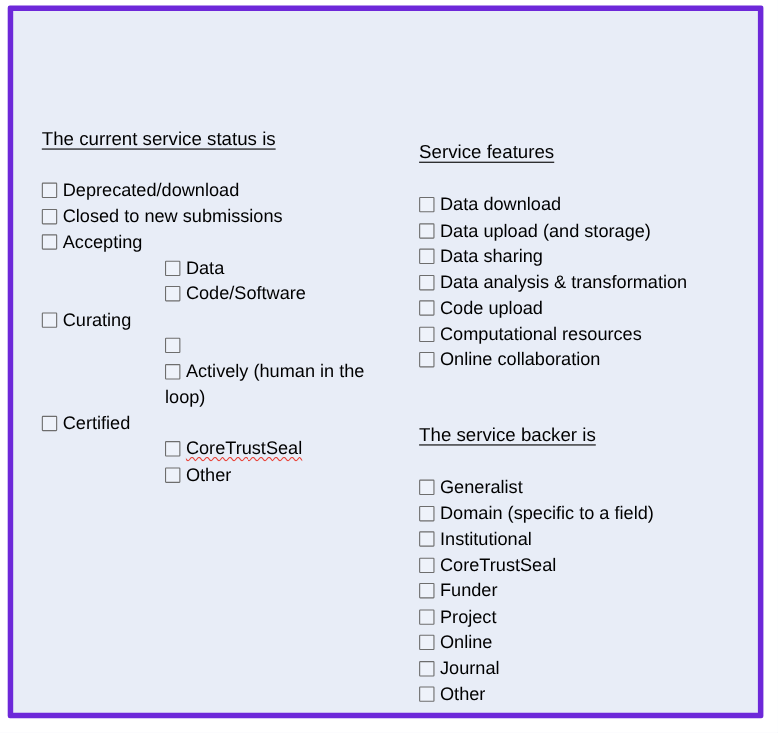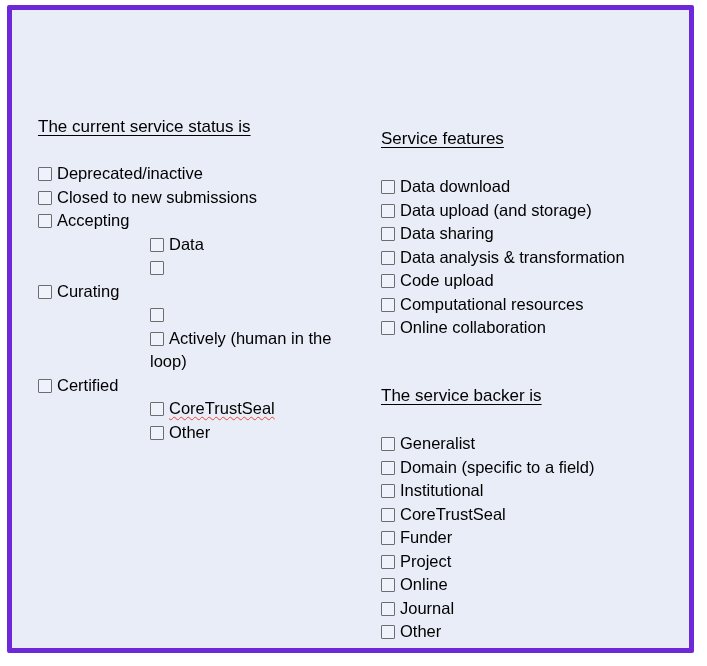--- a/index.html
+++ b/index.html
@@ -96,25 +96,25 @@
   #list-backer { position: absolute; top: 422px; left: 0; width: 310px; }
 </style>
 </head>
 <body>
 
 <div id="panel">
 
   <div class="column" id="col-left">
     <div class="section-heading" id="lh-status">The current service status is</div>
     <ul class="opt-list" id="list-status">
-        <li class="opt"><span class="cb"></span><span>Deprecated/inactive</span></li>
+        <li class="opt"><span class="cb"></span><span>Deprecated/download</span></li>
         <li class="opt"><span class="cb"></span><span>Closed to new submissions</span></li>
         <li class="opt"><span class="cb"></span><span>Accepting</span></li>
         <li class="opt sub"><span class="cb"></span><span>Data</span></li>
-        <li class="opt sub"><span class="cb"></span></li>
+        <li class="opt sub"><span class="cb"></span><span>Code/Software</span></li>
         <li class="opt"><span class="cb"></span><span>Curating</span></li>
         <li class="opt sub wrap"><span class="cb"></span></li>
         <li class="opt sub wrap"><span class="cb"></span><span>Actively (human in the loop)</span></li>
         <li class="opt"><span class="cb"></span><span>Certified</span></li>
         <li class="opt sub"><span class="cb"></span><span class="spell-error">CoreTrustSeal</span></li>
         <li class="opt sub"><span class="cb"></span><span>Other</span></li>
       </ul>
   </div>
 
   <div class="column" id="col-right">

